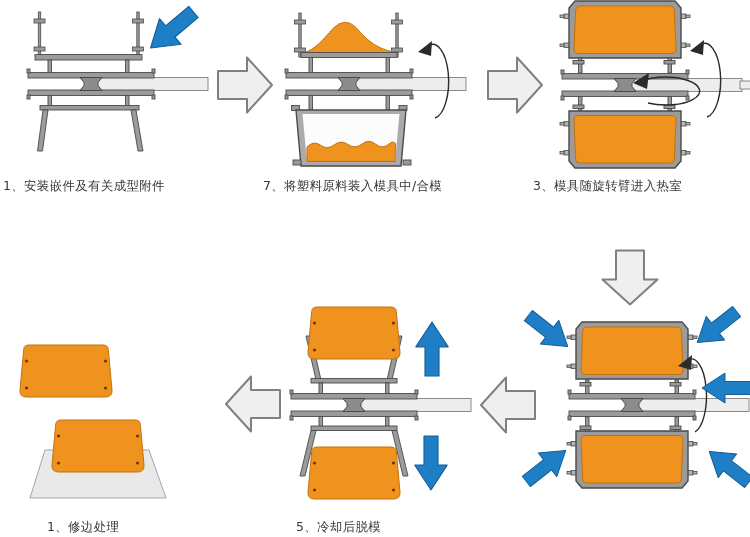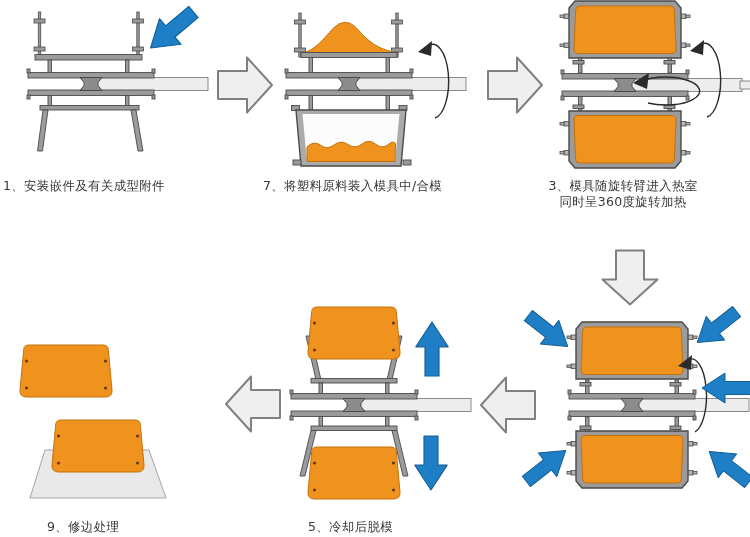--- a/index.html
+++ b/index.html
@@ -6,21 +6,21 @@
   body{
     width:750px;height:537px;position:relative;overflow:hidden;
     background:var(--background,#fff);
     font-family:"DejaVu Sans","Liberation Sans",sans-serif;
   }
   #stage{position:absolute;left:0;top:0;width:750px;height:537px;padding-left:8px;}
   .caption{
     position:absolute;font-size:12.5px;font-weight:500;
     color:var(--text,#383838);letter-spacing:0.3px;white-space:nowrap;
   }
-  .caption-multiline{text-align:center;white-space:normal;line-height:15.5px;}
+  .caption-multiline{text-align:left;white-space:normal;line-height:15.5px;}
   
   .bar{fill:var(--frame-gray,#9B9B9B);stroke:var(--frame-outline,#4A4A4A);stroke-width:0.9;}
   .orange{fill:var(--mold-orange,#F0921E);stroke:var(--mold-orange-outline,#C4720D);stroke-width:1;}
   .flow{fill:var(--flow-arrow-fill,#EFEFEF);stroke:var(--flow-arrow-outline,#808080);stroke-width:2;stroke-linejoin:round;}
   .blue{fill:var(--action-blue,#1E7FC6);stroke:var(--action-blue-outline,#135E96);stroke-width:1;stroke-linejoin:round;}
   .rot{fill:none;stroke:var(--rotation-line,#2B2B2B);stroke-width:1.4;}
   .rothead{fill:var(--rotation-line,#2B2B2B);stroke:none;}
 </style>
 </head>
 <body>
@@ -195,17 +195,16 @@
     <use href="#molded-part" transform="translate(11,345)"></use>
     <use href="#molded-part" transform="translate(43,420)"></use>
   </g>
 </svg>
 
 
 <div class="caption" style="left:3px;top:178px">1、安装嵌件及有关成型附件</div>
 <div class="caption" style="left:263px;top:178px">7、将塑料原料装入模具中/合模</div>
 <div class="caption caption-multiline" style="left:533px;top:178px;width:180px">
   <div>3、模具随旋转臂进入热室</div>
-  <div>同时呈360度旋转加热</div>
 </div>
-<div class="caption" style="left:308px;top:519px">5、冷却后脱模</div>
-<div class="caption" style="left:47px;top:519px">9、修边处理</div>
+<div class="caption" style="left:296px;top:519px">5、冷却后脱模</div>
+<div class="caption" style="left:47px;top:519px">1、修边处理</div>
 </div>
 
 </body></html>

